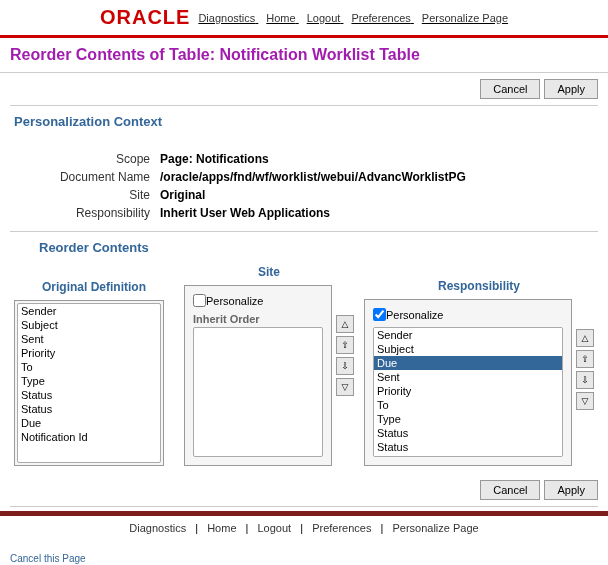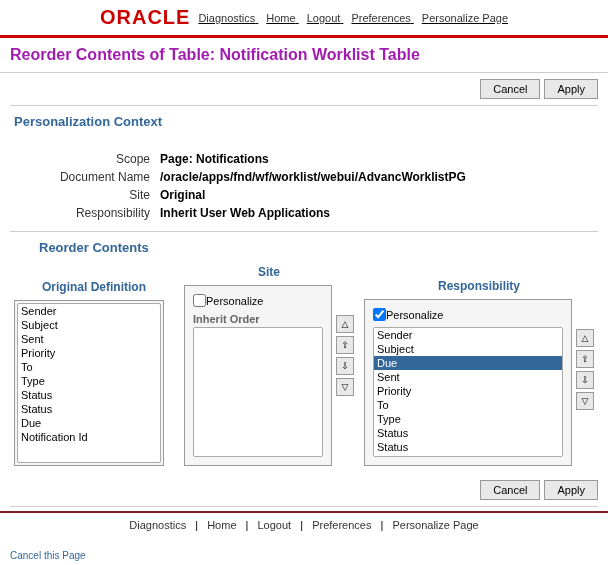--- a/index.html
+++ b/index.html
@@ -59,21 +59,21 @@
     .site-list-label { font-size: 11px; color: #666; margin-bottom: 2px; font-weight: bold; }
     .resp-box { border: 1px solid #999; background: #f5f5f5; padding: 8px; flex: 1; }
     .resp-list { width: 100%; height: 130px; border: 1px solid #aaa; background: #fff; font-size: 11px; overflow-y: scroll; }
     .resp-list option { padding: 1px 3px; }
     
     
     .arrow-btns { display: flex; flex-direction: column; justify-content: center; align-items: center; gap: 3px; padding-top: 30px; }
     .arrow-btn { width: 18px; height: 18px; border: 1px solid #999; background: #e8e8e8; cursor: pointer; display: flex; align-items: center; justify-content: center; font-size: 9px; }
     
     
-    .footer-links { text-align: center; padding: 6px; font-size: 11px; border-top: 2px solid #7f1d1d; margin-top: 4px; }
+    .footer-links { text-align: center; padding: 6px; font-size: 11px; border-top: 5px solid #7f1d1d; margin-top: 4px; }
     .footer-links a { color: #333; text-decoration: none; margin: 0 6px; }
     .footer-copy { text-align: left; padding: 2px 10px; font-size: 10px; color: #666; display: flex; justify-content: space-between; }
     .footer-copy a { color: #336699; font-size: 10px; text-decoration: none; }
     
     select { outline: none; }
     
     .site-arrows { display: flex; flex-direction: column; justify-content: center; align-items: center; gap: 3px; padding-top: 30px; }
   </style>
 </head>
 <body>

